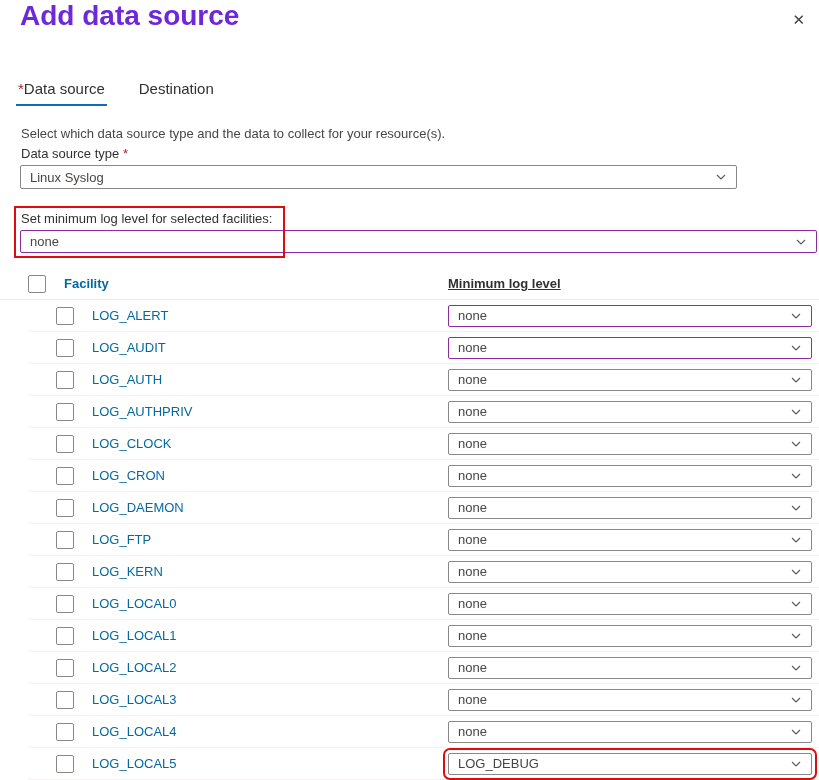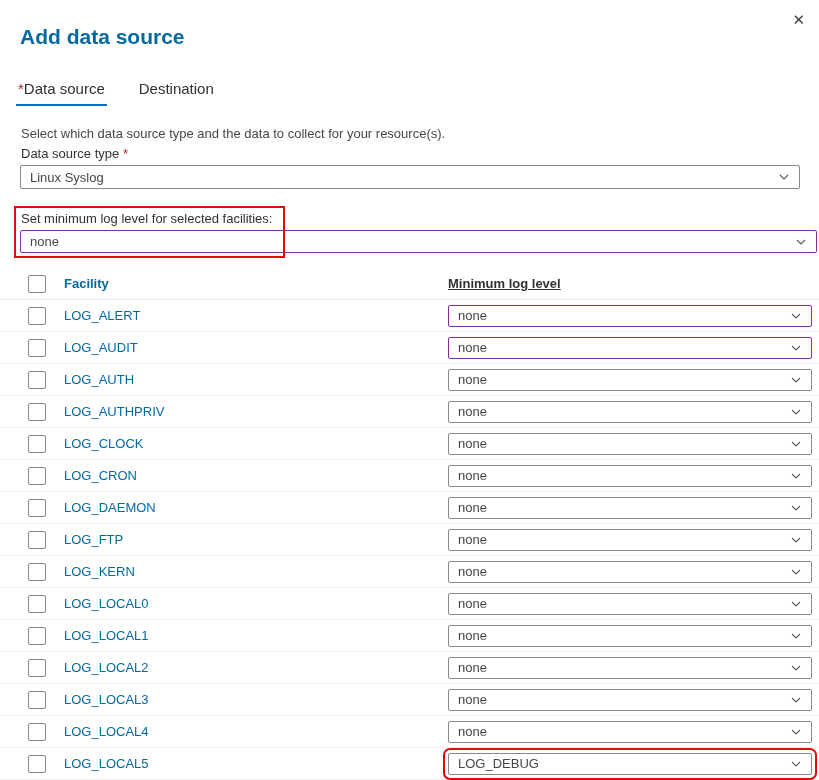--- a/index.html
+++ b/index.html
@@ -11,24 +11,24 @@
   .dialog {
     position: relative;
     width: 819px;
     height: 780px;
     background: #fff;
     overflow: hidden;
   }
   .title {
     position: absolute;
     left: 20px;
-    top: 25px;
-    font-size: 21px;
+    top: 0;
+    font-size: 28px;
     font-weight: 700;
-    color: #0369a1;
+    color: #6d28d9;
   }
   .close-btn {
     position: absolute;
     right: 14px;
     top: 12px;
     font-size: 15px;
     color: #424242;
     cursor: pointer;
     line-height: 1;
   }
@@ -94,21 +94,21 @@
   }
   .dropdown.purple { border-color: #8a2da5; }
   .dropdown.annotated {
     outline: 2px solid #e00b0b;
     outline-offset: 3px;
   }
   #dropdown-type {
     position: absolute;
     left: 20px;
     top: 165px;
-    width: 780px;
+    width: 717px;
     height: 24px;
     align-items: center;
   }
   #dropdown-bulk {
     position: absolute;
     left: 20px;
     top: 230px;
     width: 797px;
     height: 23px;
   }
@@ -135,21 +135,21 @@
     align-items: center;
     height: 32px;
     padding: 0 7px 0 28px;
   }
   .table-header {
     font-weight: 700;
     font-size: 13px;
     color: #323130;
     border-bottom: 1px solid #edebe9;
   }
-  .facility-row { border-bottom: 1px solid #f3f2f1; font-size: 13px; }
+  .facility-row { border-bottom: 1px solid #f3f2f1; font-size: 13px; margin-left: 28px; }
   .checkbox {
     width: 18px;
     height: 18px;
     border: 1px solid #8a8886;
     border-radius: 2px;
     background: #fff;
     flex: none;
     cursor: pointer;
   }
   .facility-cell {

